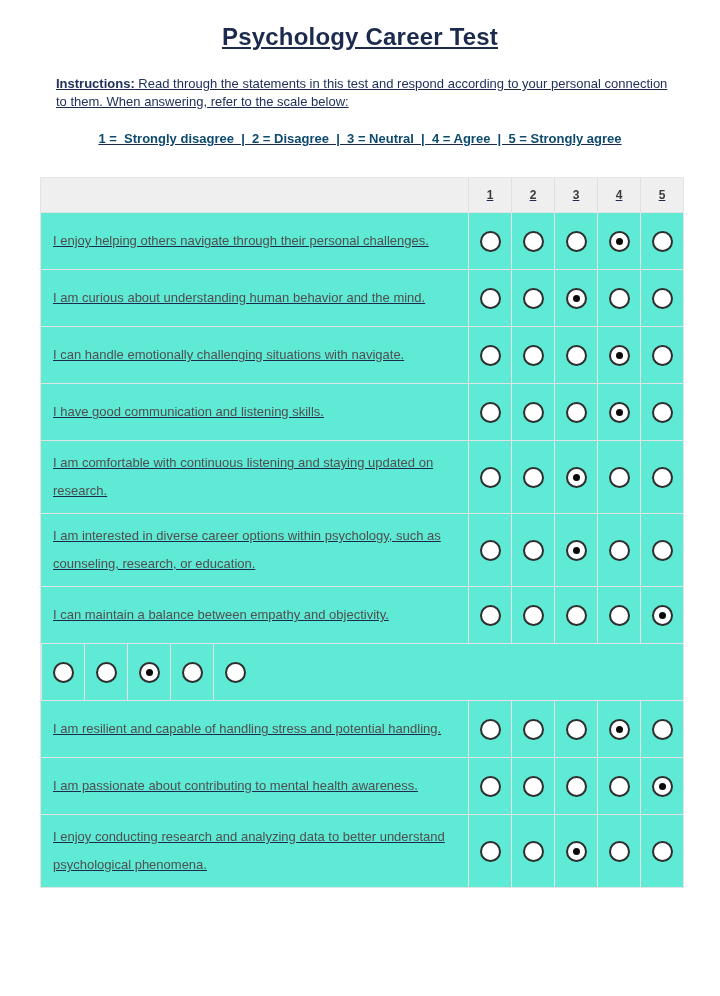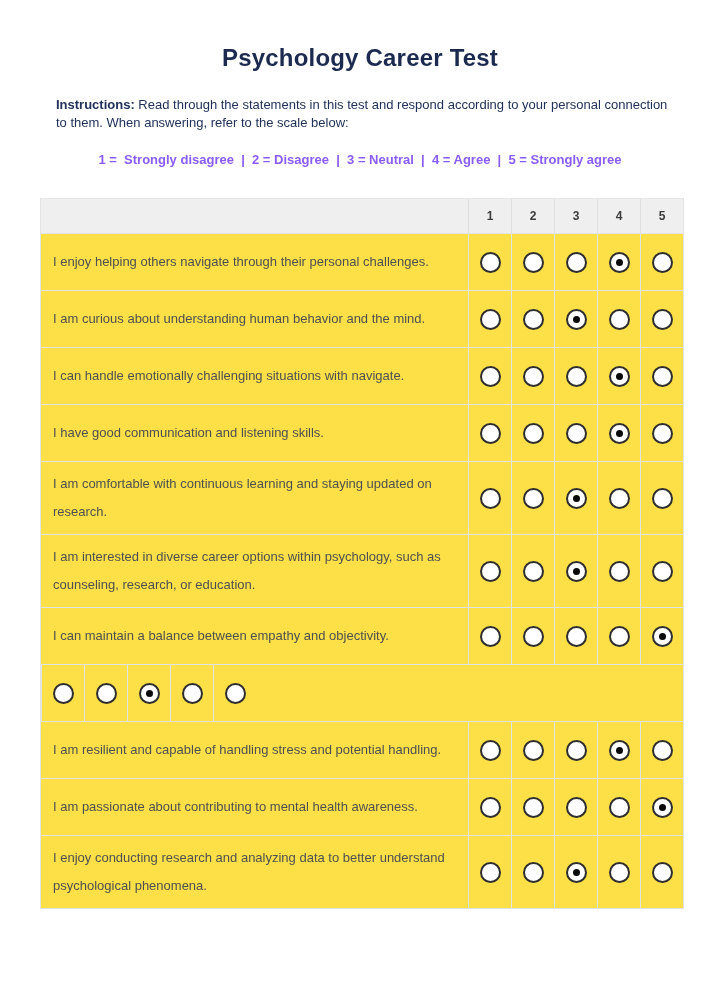--- a/index.html
+++ b/index.html
@@ -3,50 +3,50 @@
 <meta charset="utf-8">
 <style>
   * { margin: 0; padding: 0; box-sizing: border-box; }
   html, body { background: #ffffff; }
   body {
     width: 720px; height: 996px;
     font-family: "Liberation Sans", sans-serif;
     color: #1c2b4d;
     overflow: hidden;
   }
-  .page { width: 720px; height: 996px; padding-top: 44px; }
+  .page { width: 720px; height: 996px; padding-top: 23px; text-decoration: underline; }
   .title {
     text-align: center;
     font-size: 24px;
     font-weight: bold;
     color: #1b2a4e;
     letter-spacing: 0.2px;
   }
   .instructions {
     margin: 24px 40px 0 56px;
     font-size: 13px;
     line-height: 17.5px;
     color: #21325a;
   }
   .instructions b { font-weight: bold; }
   .scale-legend {
     margin-top: 21px;
     text-align: center;
     font-size: 13px;
     font-weight: bold;
-    color: #8b5cf6;
+    color: #0c4a6e;
     white-space: pre-wrap;
   }
   .survey-table {
     margin: 31px 36px 0 40px;
     width: 644px;
     border: 1px solid #e3e3e3;
     border-top: 1px solid #e8e8e8;
   }
-  .t-row { display: flex; border-top: 1px solid #e3e3e3; background: #fde047; }
+  .t-row { display: flex; border-top: 1px solid #e3e3e3; background: #5eead4; }
   .t-row:first-child { border-top: none; }
   .t-header { background: #efefef; min-height: 34px; }
   .cell-statement {
     flex: 1 1 auto;
     display: flex;
     align-items: center;
     font-size: 13px;
     line-height: 28px;
     color: #4f4f51;
     padding: 8px 14px 8px 12px;
@@ -206,21 +206,21 @@
             <span class="dot"></span>
           </span>
         </div>
         <div class="cell-option">
           <span class="radio">
             <span class="dot"></span>
           </span>
         </div>
       </div>
       <div class="t-row">
-        <div class="cell-statement">I am comfortable with continuous learning and staying updated on research.</div>
+        <div class="cell-statement">I am comfortable with continuous listening and staying updated on research.</div>
         <div class="cell-option">
           <span class="radio">
             <span class="dot"></span>
           </span>
         </div>
         <div class="cell-option">
           <span class="radio">
             <span class="dot"></span>
           </span>
         </div>

